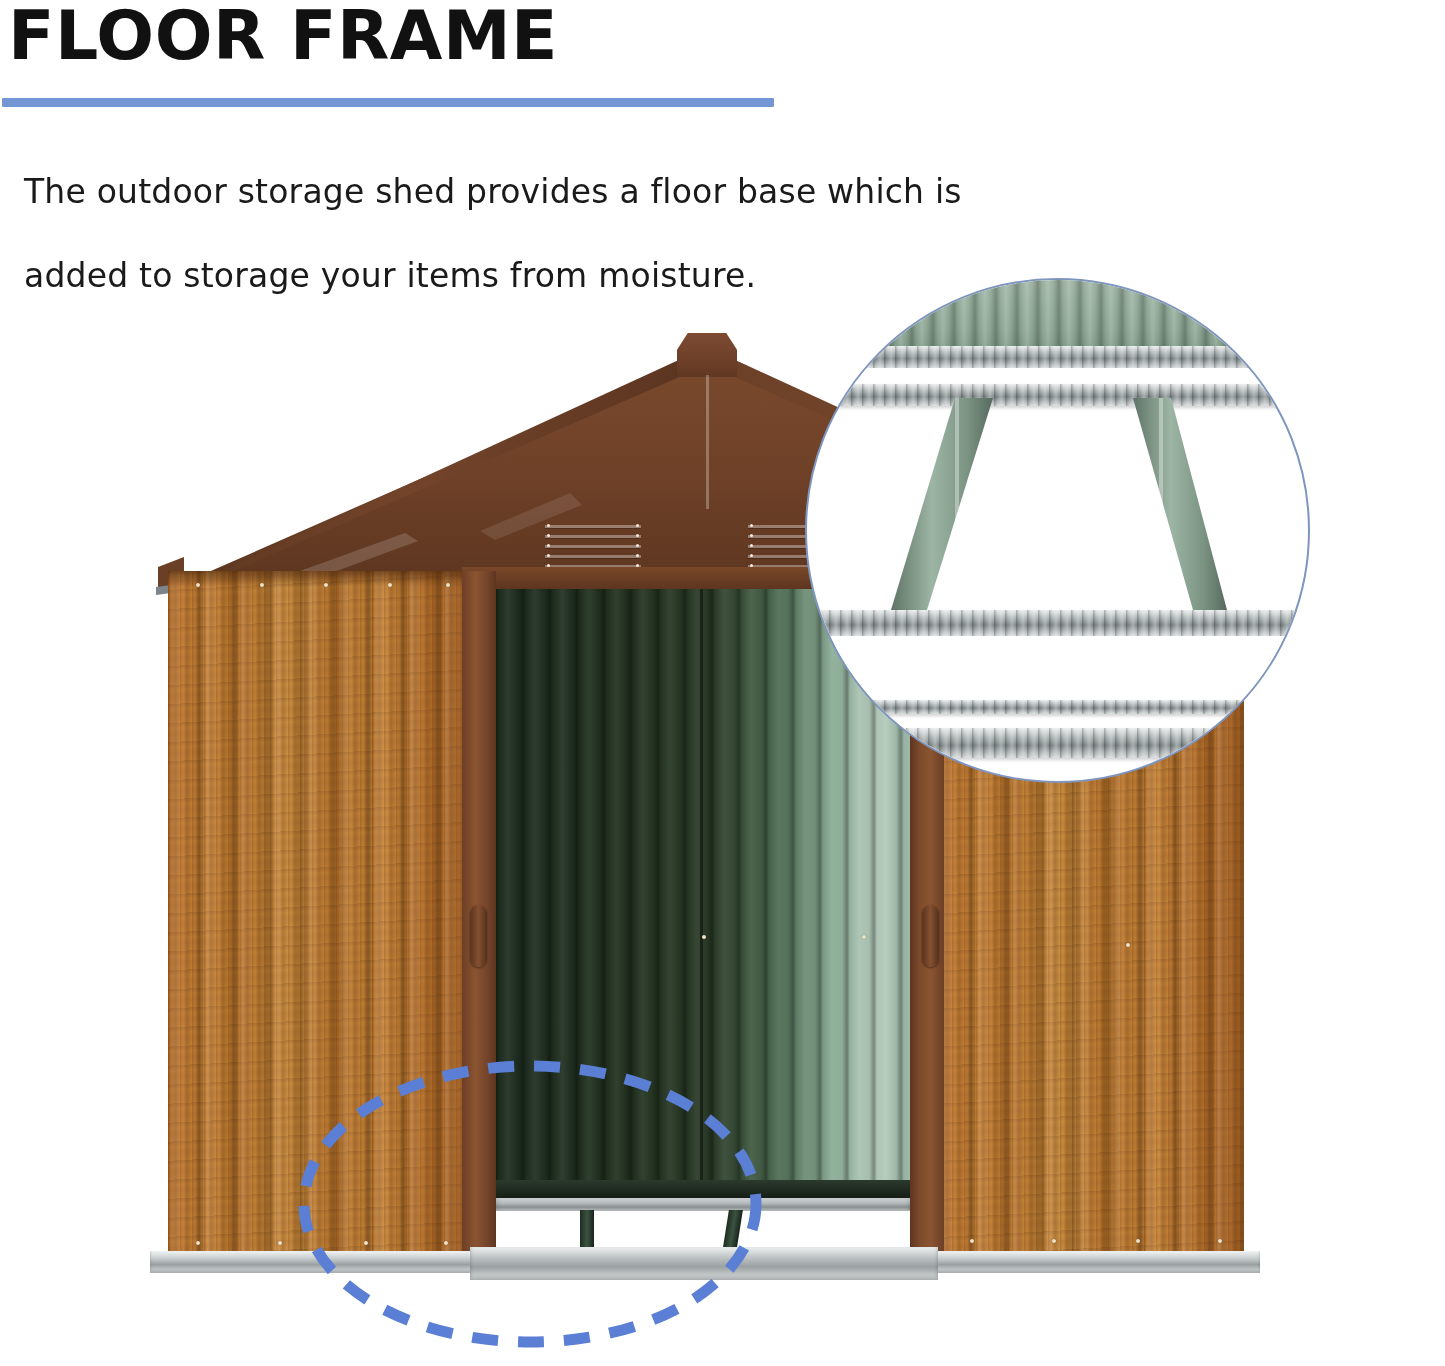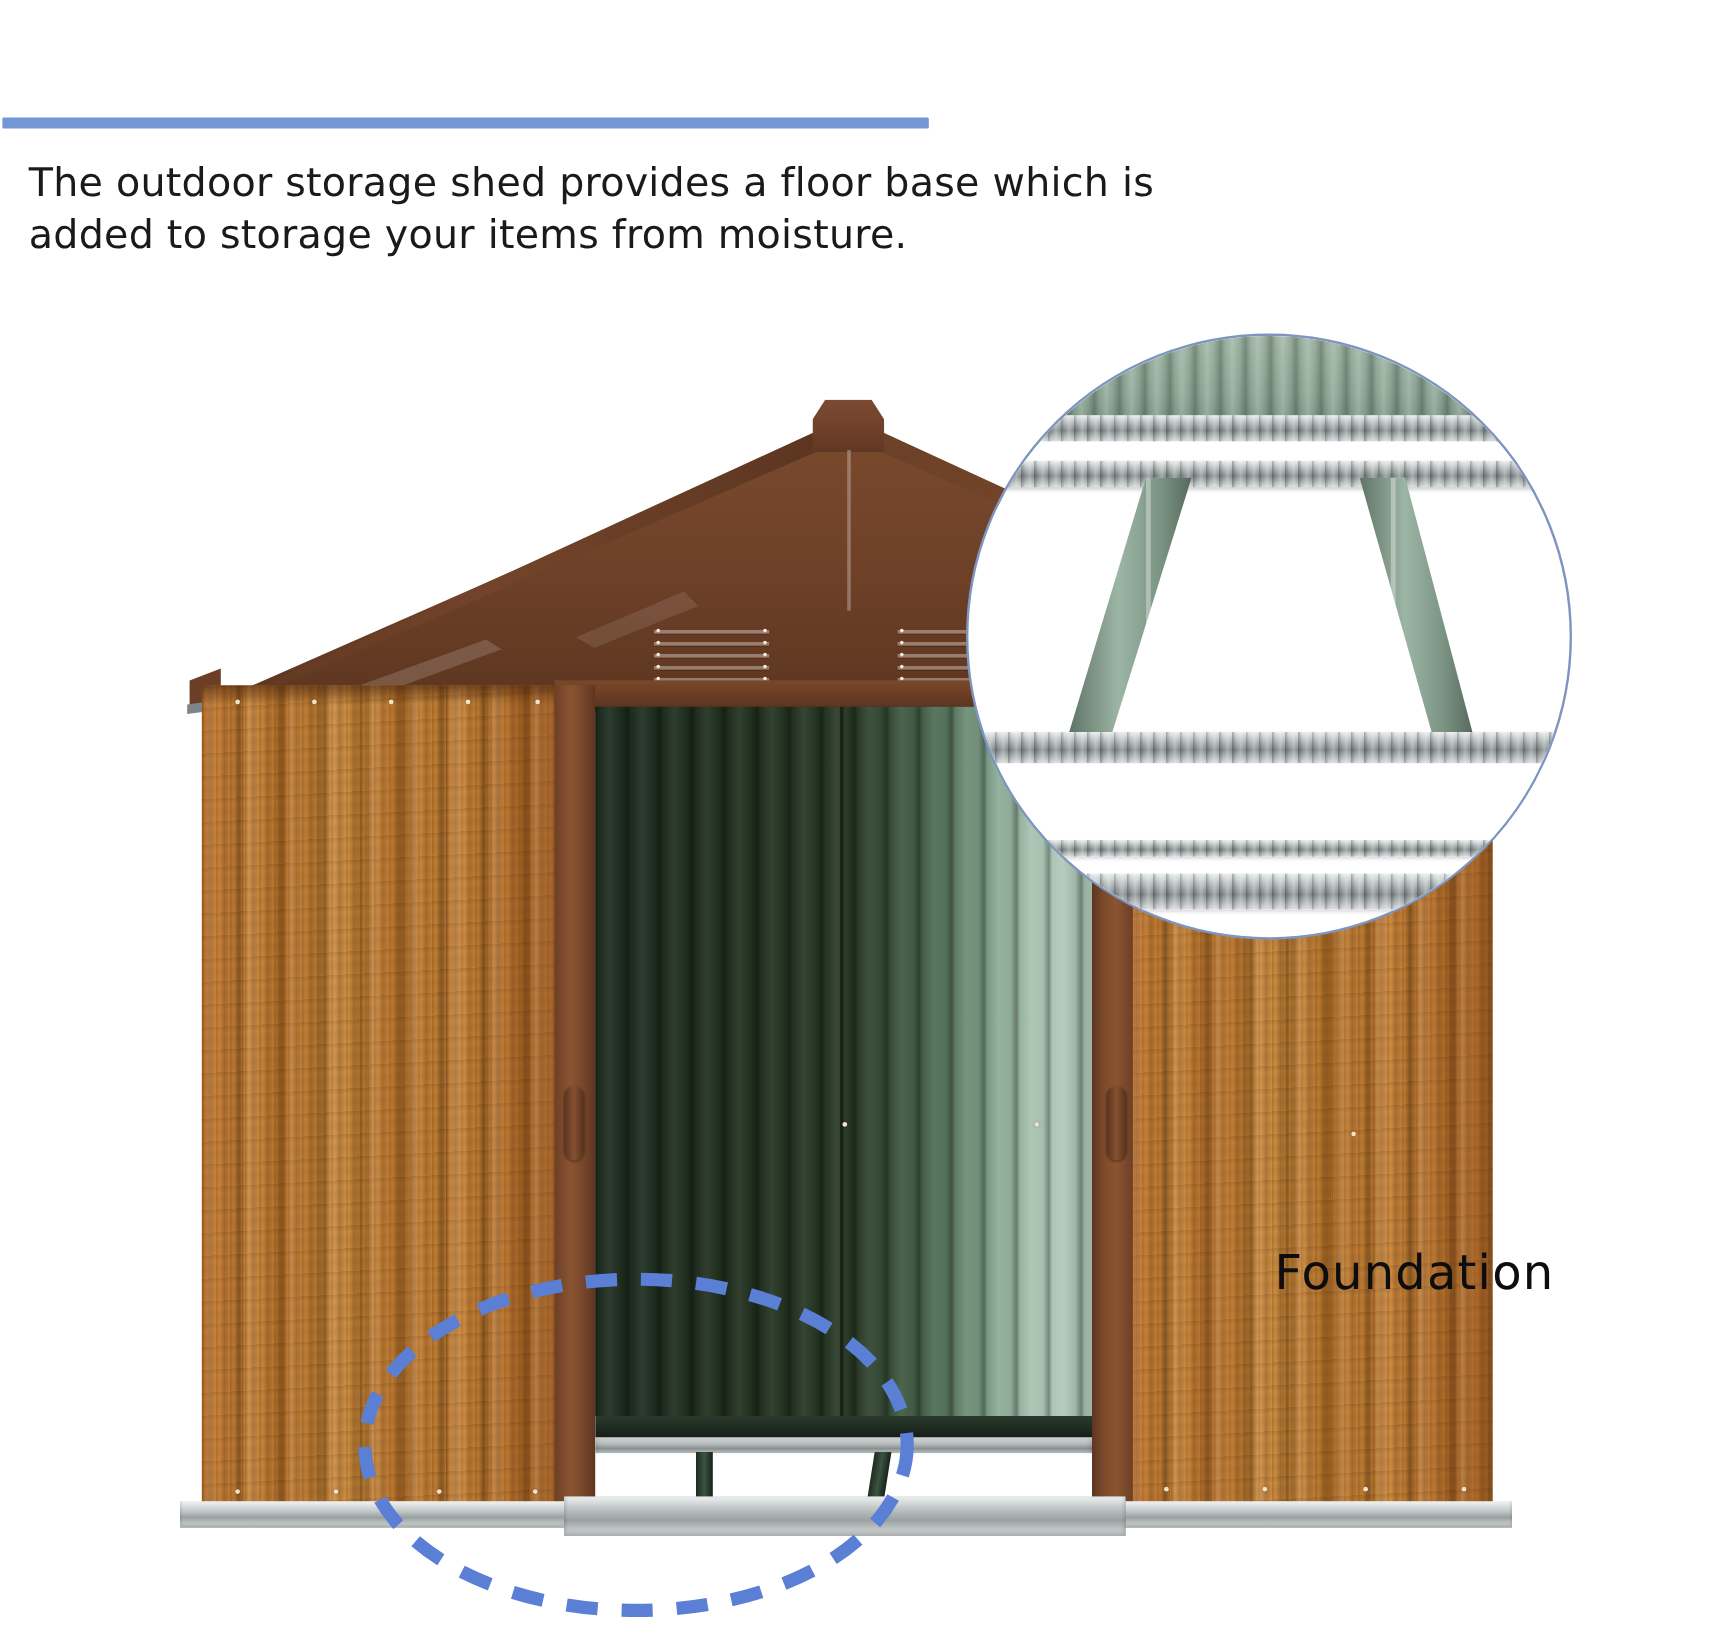--- a/index.html
+++ b/index.html
@@ -28,21 +28,21 @@
     border-radius:1px;
   }
 
   #subtitle {
     position:absolute; left:24px; top:130px;
     width:1160px;
     font-family:"DejaVu Sans", sans-serif;
     font-size:33px; font-weight:400; color:#1a1a1a;
     line-height:1.34; letter-spacing:0.2px;
   }
-  #subtitle .ln { display:block; white-space:nowrap; }
+  #subtitle .ln { display:block; white-space:nowrap;margin-top:40px; }
 
   
   #stage { position:absolute; left:0; top:240px; width:1445px; height:1126px; }
 
   
   #shed { position:absolute; left:150px; top:95px; width:1110px; height:1015px; }
 
   
   .roof-wrap { position:absolute; left:0; top:0; width:1110px; height:270px; }
 
@@ -217,20 +217,21 @@
     font-family:"DejaVu Sans", sans-serif;
     font-size:40px; font-weight:500; color:#0d0d0d;
     letter-spacing:1px; white-space:nowrap;
   }
 </style>
 </head>
 <body>
 
 <div id="header">
 
+  <div id="page-title">FLOOR FRAME</div>
 
   <div id="title-rule"></div>
 
   <div id="subtitle">
     <span class="ln">The outdoor storage shed provides a floor base which is</span>
     <span class="ln">added to storage your items from moisture.</span>
   </div>
 
 </div>
 
@@ -393,15 +394,14 @@
       <rect x="148" y="0" width="4" height="212" fill="rgba(255,255,255,0.35)"></rect>
       <rect x="352" y="0" width="4" height="212" fill="rgba(255,255,255,0.35)"></rect>
     </svg>
 
     <div class="ins ins-beam" style="top:330px; height:26px;"></div>
     <div class="ins ins-white" style="left:0; top:356px; width:505px; height:66px;"></div>
     <div class="ins ins-beam thin" style="top:420px;"></div>
     <div class="ins ins-beam" style="top:448px; height:30px;"></div>
   </div>
 
-  <div id="inset-label">Foundation</div>
 
 </div>
 
 </body></html>

